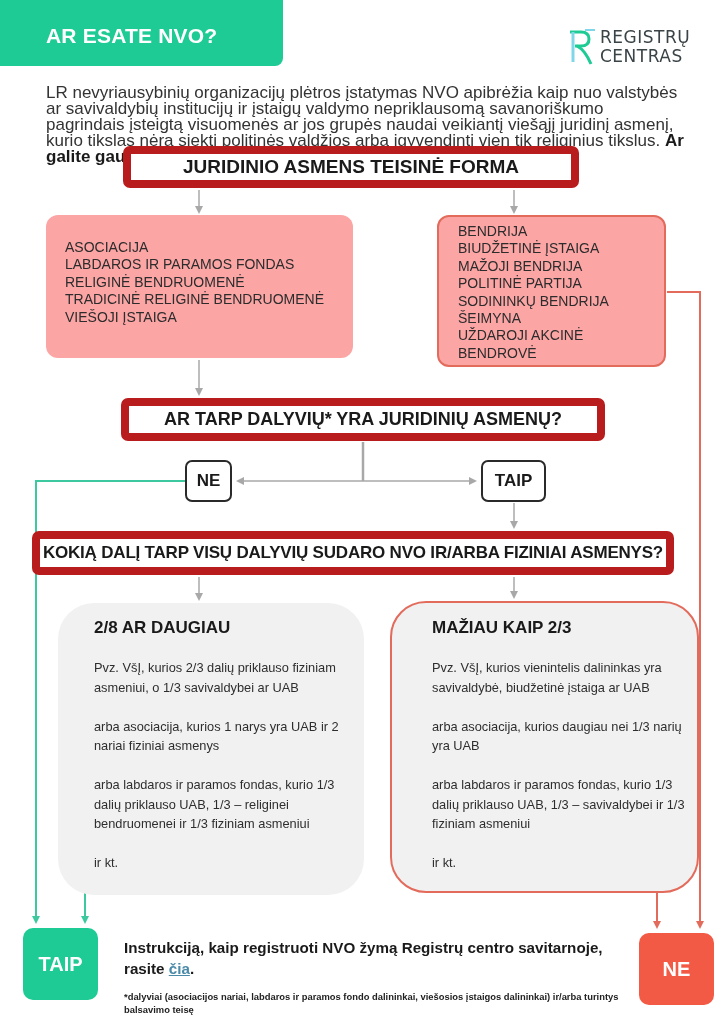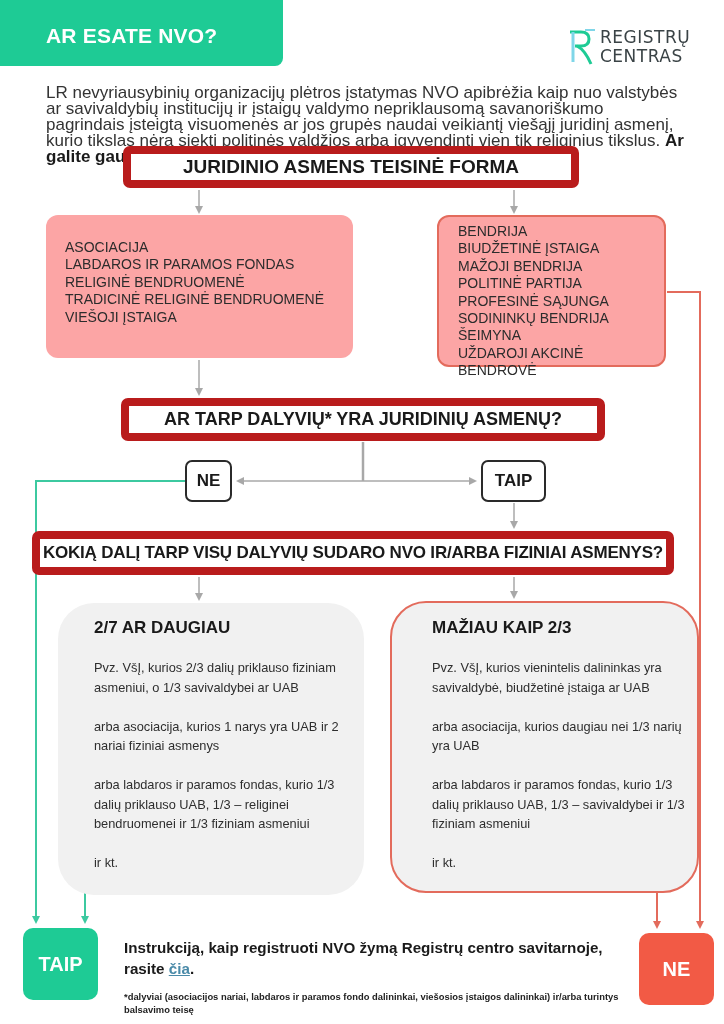--- a/index.html
+++ b/index.html
@@ -136,34 +136,33 @@
   <div>RELIGINĖ BENDRUOMENĖ</div>
   <div>TRADICINĖ RELIGINĖ BENDRUOMENĖ</div>
   <div>VIEŠOJI ĮSTAIGA</div>
 </div>
 
 <div class="abs list-box list-right">
   <div>BENDRIJA</div>
   <div>BIUDŽETINĖ ĮSTAIGA</div>
   <div>MAŽOJI BENDRIJA</div>
   <div>POLITINĖ PARTIJA</div>
-  <div>PROFESINĖ SĄJUNGA</div>
   <div>SODININKŲ BENDRIJA</div>
   <div>ŠEIMYNA</div>
   <div>UŽDAROJI AKCINĖ BENDROVĖ</div>
 </div>
 
 <div class="abs q-box q2">AR TARP DALYVIŲ* YRA JURIDINIŲ ASMENŲ?</div>
 <div class="abs ans-box ans-ne">NE</div>
 <div class="abs ans-box ans-taip">TAIP</div>
 
 <div class="abs q-box q3">KOKIĄ DALĮ TARP VISŲ DALYVIŲ SUDARO NVO IR/ARBA FIZINIAI ASMENYS?</div>
 
 <div class="abs detail-box detail-left">
-  <div class="detail-title">2/7 AR DAUGIAU</div>
+  <div class="detail-title">2/8 AR DAUGIAU</div>
   <div class="detail-p">Pvz. VšĮ, kurios 2/3 dalių priklauso fiziniam asmeniui, o 1/3 savivaldybei ar UAB</div>
   <div class="detail-p">arba asociacija, kurios 1 narys yra UAB ir 2 nariai fiziniai asmenys</div>
   <div class="detail-p">arba labdaros ir paramos fondas, kurio 1/3 dalių priklauso UAB, 1/3 – religinei bendruomenei ir 1/3 fiziniam asmeniui</div>
   <div class="detail-p">ir kt.</div>
 </div>
 
 <div class="abs detail-box detail-right">
   <div class="detail-title">MAŽIAU KAIP 2/3</div>
   <div class="detail-p">Pvz. VšĮ, kurios vienintelis dalininkas yra savivaldybė, biudžetinė įstaiga ar UAB</div>
   <div class="detail-p">arba asociacija, kurios daugiau nei 1/3 narių yra UAB</div>

